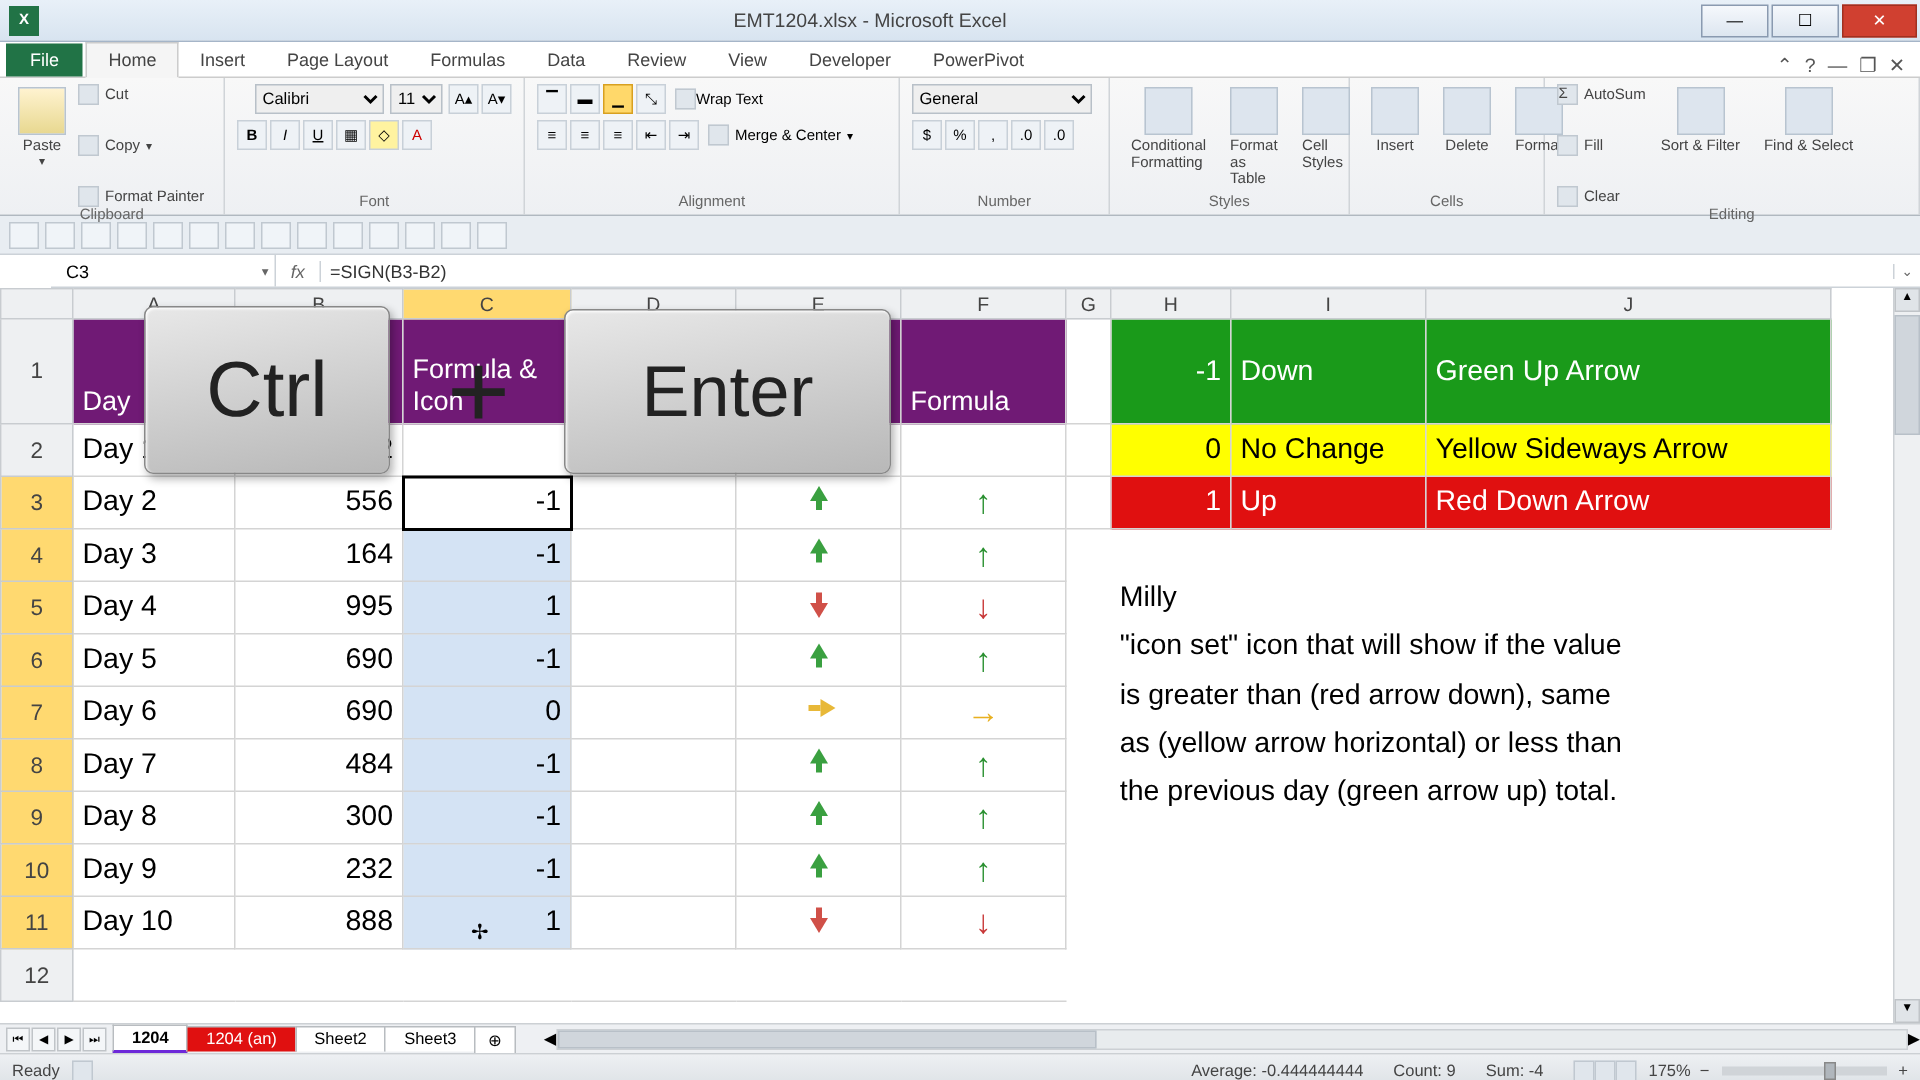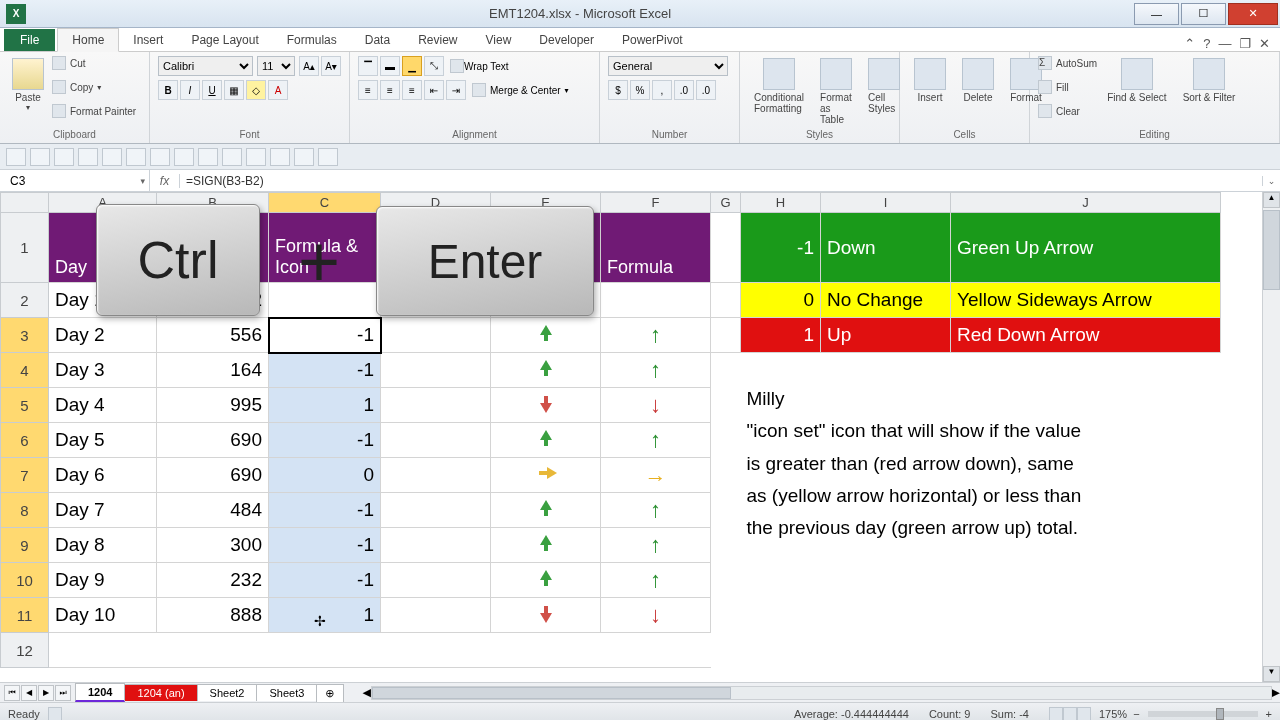--- a/index.html
+++ b/index.html
@@ -23,35 +23,35 @@
 
 
 .ribbon { height:92px; background:linear-gradient(#f8f8f8,#eef0f3); border-bottom:1px solid #b0b8c0; display:flex; }
 .rgroup { border-right:1px solid #d0d4d8; padding:4px 8px 2px; display:flex; flex-direction:column; justify-content:space-between; }
 .rgroup-label { text-align:center; font-size:10px; color:#666; padding-bottom:1px; }
 .rgroup-body { flex:1; display:flex; gap:4px; }
 .rbtn { display:flex; flex-direction:column; align-items:center; padding:2px 4px; font-size:10px; color:#444; }
 .rbtn-icon { width:24px; height:24px; background:#dde5ee; border:1px solid #b8c4d0; margin-bottom:2px; }
 .rbtn-icon.lg { width:32px; height:32px; }
 .rbtn-icon.paste { background:linear-gradient(#fff3d0,#e8d890); }
-.small-stack { display:flex; flex-direction:column; gap:10px; font-size:10px; color:#444; }
+.small-stack { display:flex; flex-direction:column; gap:20px; font-size:10px; color:#444; }
 .small-stack div { display:flex; align-items:center; gap:4px; }
 .mini-icon { width:14px; height:14px; background:#e0e6ec; border:1px solid #c0c8d0; }
 select.fontbox { font-size:11px; border:1px solid #b8c0c8; height:20px; }
 .btngrid { display:flex; gap:2px; }
 .btngrid .bb { width:20px; height:20px; border:1px solid #c8d0d8; background:#eef2f6; display:flex; align-items:center; justify-content:center; font-size:10px; }
 .btngrid .bb.on { background:#ffd86a; border-color:#d8a020; }
 .vert-btn { display:flex; flex-direction:column; align-items:center; font-size:10px; color:#444; padding:2px 6px; }
 
 
 .qat { height:26px; background:#e8edf2; border-bottom:1px solid #ccd2d8; display:flex; align-items:center; padding-left:6px; gap:4px; }
 .qat .qb { width:20px; height:18px; border:1px solid #c0c8d0; background:#f0f4f8; }
 
 
-.fbar { height:22px; display:flex; align-items:center; border-bottom:1px solid #ccd2d8; background:#fff; }
+.fbar { height:22px; display:flex; align-items:center; border-bottom:1px solid #ccd2d8; background:#fff;margin-left:34px; }
 .namebox { width:150px; border-right:1px solid #ccd2d8; padding-left:10px; font-size:12px; display:flex; align-items:center; height:100%; }
 .namebox .dd { margin-left:auto; margin-right:4px; color:#666; font-size:9px; }
 .fx { width:30px; text-align:center; border-right:1px solid #ccd2d8; font-style:italic; color:#666; }
 .formula-input { flex:1; padding-left:6px; font-size:12px; color:#333; }
 .f-expand { width:18px; border-left:1px solid #ccd2d8; text-align:center; color:#666; font-size:9px; }
 
 
 .grid-wrap { position:relative; height:490px; overflow:hidden; display:flex; }
 .grid-body { flex:1; position:relative; }
 table.sheet { border-collapse:collapse; table-layout:fixed; }
@@ -168,21 +168,21 @@
         <div>
             <span class="mini-icon"></span>
             <span>Format Painter</span>
           </div>
       </div>
     </div>
     <div class="rgroup-label">Clipboard</div>
   </div>
   <div class="rgroup" style="width:200px;">
     <div class="rgroup-body" style="flex-direction:column;gap:4px;">
-      <div style="display:flex;gap:4px;">
+      <div style="display:flex;gap:4px;margin-left:12px;">
         <select class="fontbox" style="width:100px;"><option>Calibri</option></select>
         <select class="fontbox" style="width:40px;"><option>11</option></select>
         <div class="btngrid">
             <div class="bb">A▴</div>
             <div class="bb">A▾</div>
           </div>
       </div>
       <div class="btngrid">
         <div class="bb">
             <b>B</b>
@@ -289,25 +289,25 @@
             <span class="mini-icon"></span>
             <span>Fill</span>
           </div>
         <div>
             <span class="mini-icon"></span>
             <span>Clear</span>
           </div>
       </div>
       <div class="vert-btn">
           <div class="rbtn-icon lg"></div>
+          <span>Sort &amp; Filter</span>
+        </div>
+      <div class="vert-btn">
+          <div class="rbtn-icon lg"></div>
           <span>Find &amp; Select</span>
-        </div>
-      <div class="vert-btn">
-          <div class="rbtn-icon lg"></div>
-          <span>Sort &amp; Filter</span>
         </div>
     </div>
     <div class="rgroup-label">Editing</div>
   </div>
 </div>
 
 <div class="qat">
   <div class="qb"></div>
     <div class="qb"></div>
   <div class="qb"></div>

